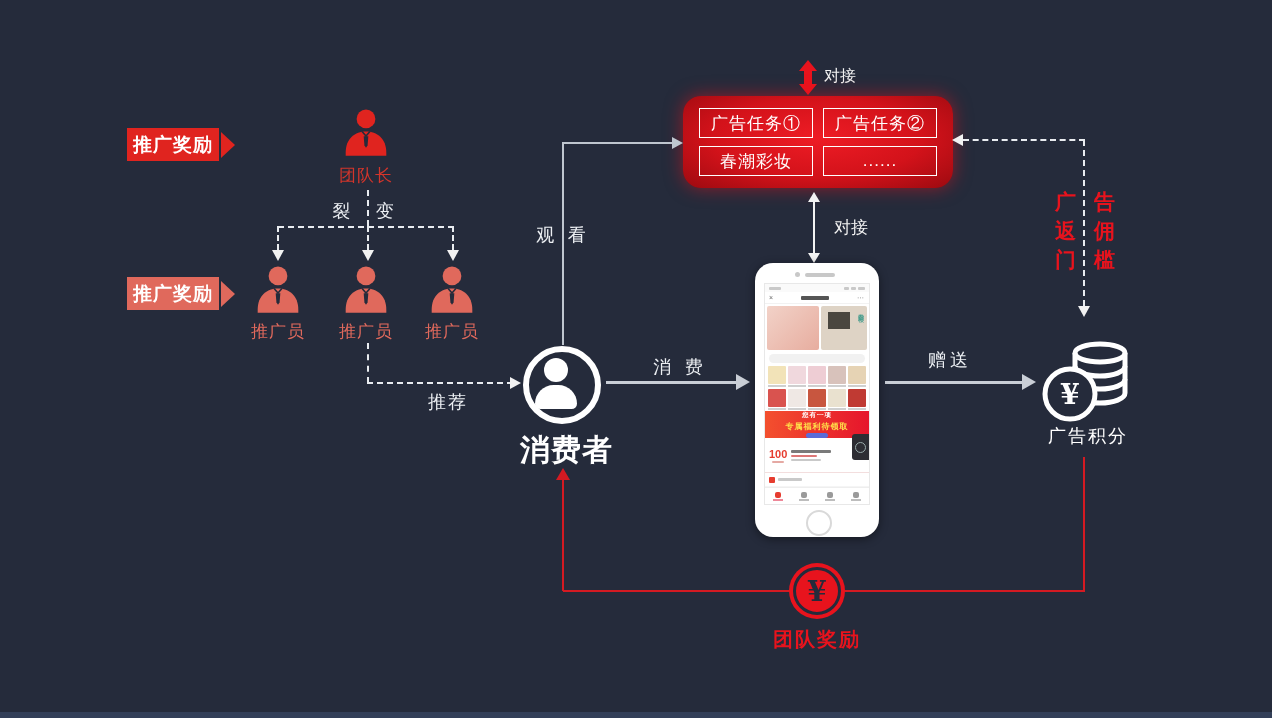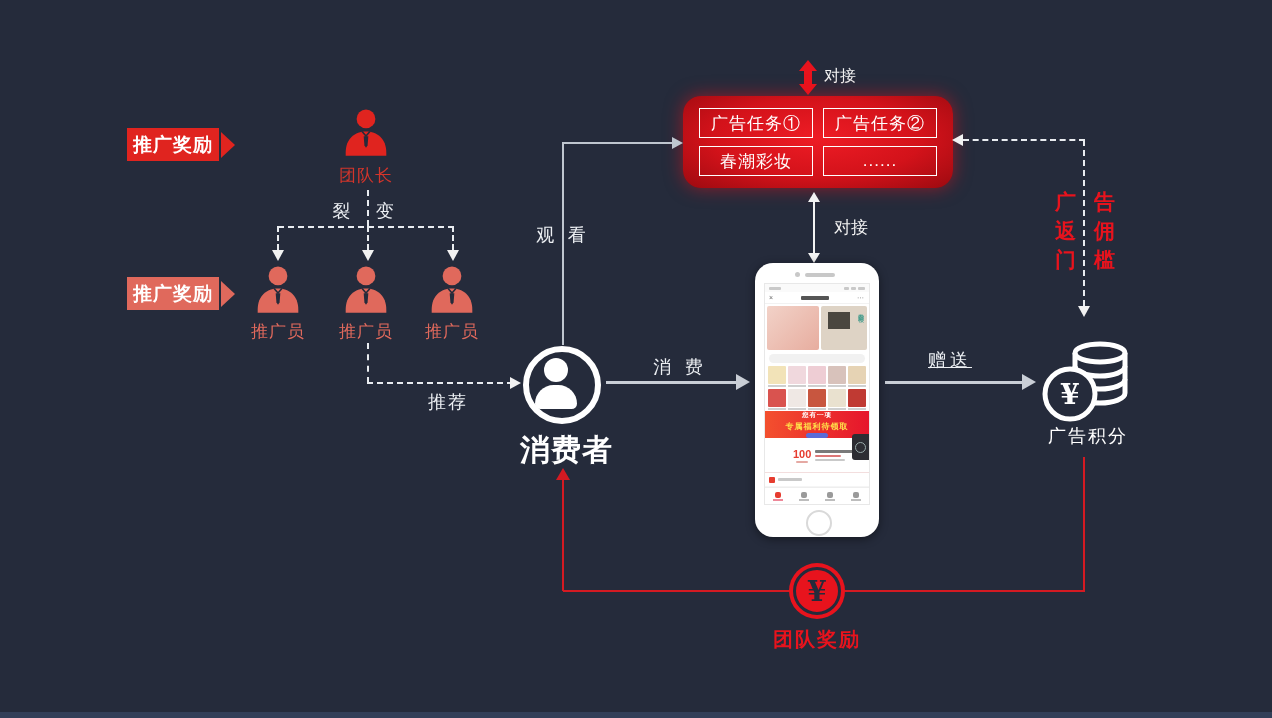--- a/index.html
+++ b/index.html
@@ -224,21 +224,21 @@
   <div class="abs c-head"></div>
   <div class="abs c-body"></div>
   <div class="abs consumer-label">消费者</div>
 
   <div class="abs gline" style="left:606px;top:381px;width:132px;"></div>
   <div class="abs tri ah-right-g" style="left:736px;top:374px;"></div>
   <div class="abs serif flow-label" style="left:630px;top:355px;width:100px;text-align:center;">消 费</div>
 
   <div class="abs gline" style="left:885px;top:381px;width:139px;"></div>
   <div class="abs tri ah-right-g" style="left:1022px;top:374px;"></div>
-  <div class="abs serif flow-label" style="left:905px;top:348px;width:90px;text-align:center;text-decoration:underline;">赠送</div>
+  <div class="abs serif flow-label" style="left:905px;top:348px;width:90px;text-align:center;">赠送</div>
 
   <svg class="abs" style="left:1042px;top:338px;" width="92" height="84" viewBox="0 0 92 84">
     <g fill="none" stroke="#fff" stroke-width="5">
       <ellipse cx="58" cy="15" rx="25" ry="9"></ellipse>
       <path d="M33 15 v40 c0 5.5 11 10 25 10 s25 -4.5 25 -10 v-40"></path>
       <path d="M33 28 c0 5.5 11 10 25 10 s25 -4.5 25 -10"></path>
       <path d="M33 41 c0 5.5 11 10 25 10 s25 -4.5 25 -10"></path>
     </g>
     <circle cx="28" cy="56" r="25" fill="#252b3b" stroke="#fff" stroke-width="5"></circle>
     <text x="28" y="66" text-anchor="middle" font-size="28" font-weight="bold" fill="#fff" font-family="DejaVu Serif, serif">¥</text>
@@ -323,21 +323,21 @@
             <div class="prod-img" style="background:#c03a33;"></div>
             <div class="prod-cap"></div>
           </div>
       </div>
       <div class="scr-promo">
         <div class="promo1">您有一项</div>
         <div class="promo2">专属福利待领取</div>
         <div class="promo-btn"></div>
       </div>
       <div class="scr-card">
-        <div style="display:flex;flex-direction:column;align-items:center;gap:1px;margin-left:24px;">
+        <div style="display:flex;flex-direction:column;align-items:center;gap:1px;">
           <div class="price">100</div>
           <div class="bar" style="width:12px;height:2px;background:#e5a9a3;"></div>
         </div>
         <div style="display:flex;flex-direction:column;gap:2px;flex:1;">
           <div class="bar" style="width:40px;height:3px;background:#7a7a7a;"></div>
           <div class="bar" style="width:26px;height:2px;background:#d77;"></div>
           <div class="bar" style="width:30px;height:2px;"></div>
         </div>
         <div class="bar" style="width:12px;height:5px;background:#e63c2f;"></div>
         <div class="scr-widget">

